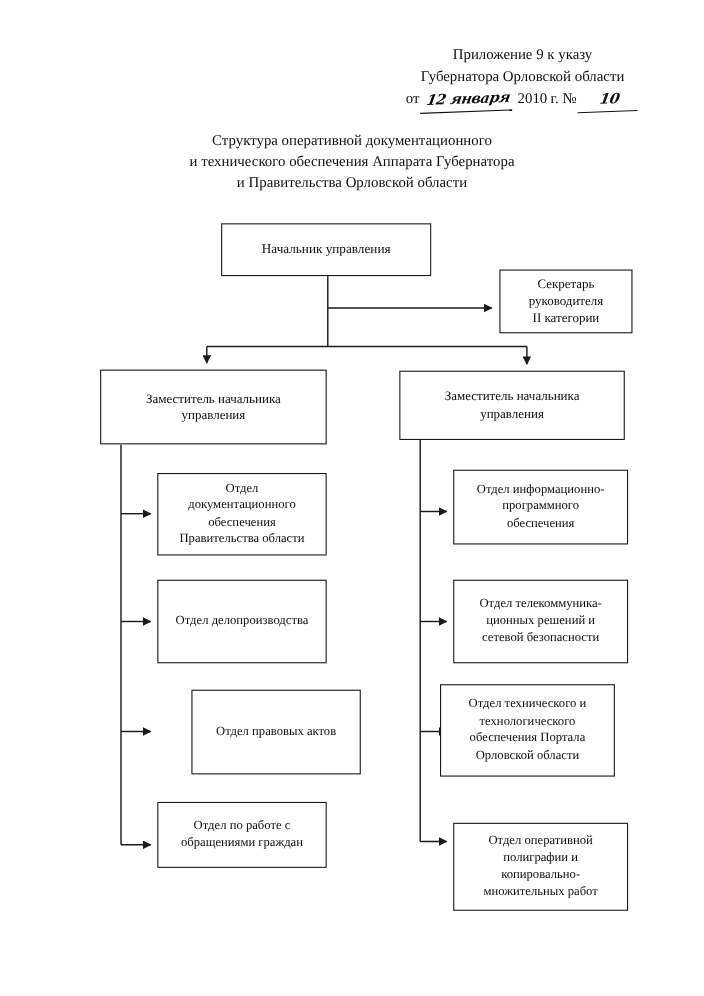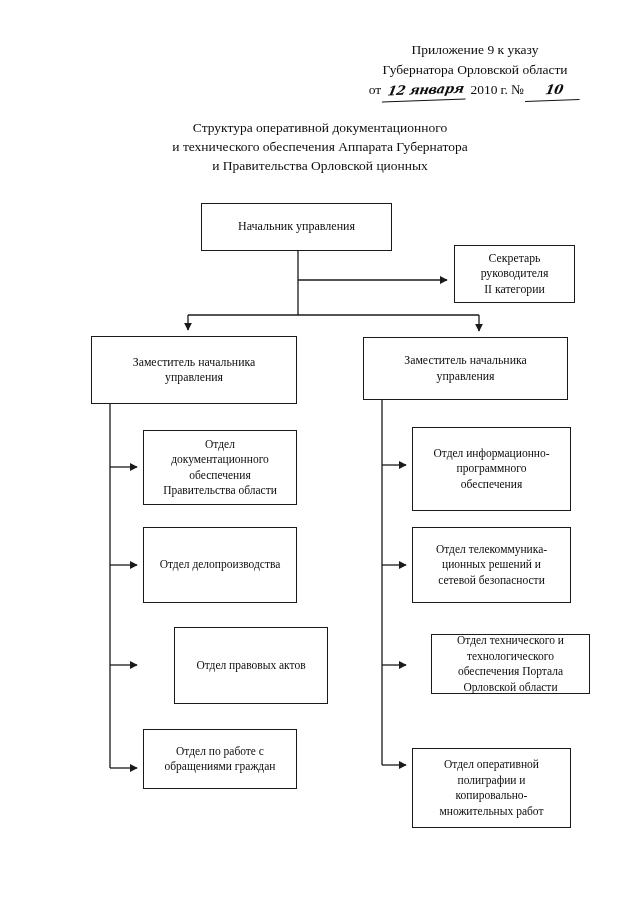--- a/index.html
+++ b/index.html
@@ -106,21 +106,21 @@
     <span class="handwritten hw-date">12 января</span>
     <span>2010</span>
     <span>г. №</span>
     <span class="handwritten hw-num">10</span>
   </div>
 </div>
 
 <div id="doc-title">
   <div>Структура оперативной документационного</div>
   <div>и технического обеспечения Аппарата Губернатора</div>
-  <div>и Правительства Орловской ционных</div>
+  <div>и Правительства Орловской области</div>
 </div>
 
 <div id="org-chart">
 
   <svg id="connectors" viewBox="0 0 640 905" xmlns="http://www.w3.org/2000/svg">
     <defs>
       <marker id="arrow" viewBox="0 0 10 10" refX="9" refY="5" markerWidth="6" markerHeight="6" orient="auto-start-reverse">
         <path d="M 0 0 L 10 5 L 0 10 z" fill="#1a1a1a"></path>
       </marker>
     </defs>
@@ -183,33 +183,33 @@
 
   <div class="node" style="left:143px; top:627px; width:154px; height:77px;margin-left:31px;">
     <span class="node-inner">Отдел правовых актов</span>
   </div>
 
   <div class="node" style="left:143px; top:729px; width:154px; height:60px;justify-content:flex-end;">
     <span class="node-inner">Отдел по работе с
 обращениями граждан</span>
   </div>
 
-  <div class="node" style="left:412px; top:427px; width:159px; height:84px;">
+  <div class="node" style="left:412px; top:427px; width:159px; height:68px;">
     <span class="node-inner">Отдел информационно-
 программного
 обеспечения</span>
   </div>
 
   <div class="node" style="left:412px; top:527px; width:159px; height:76px;">
     <span class="node-inner">Отдел телекоммуника-
 ционных решений и
 сетевой безопасности</span>
   </div>
 
-  <div class="node" style="left:431px; top:622px; width:159px; height:60px;margin-top:12px;">
+  <div class="node" style="left:400px; top:622px; width:159px; height:84px;">
     <span class="node-inner">Отдел технического и
 технологического
 обеспечения Портала
 Орловской области</span>
   </div>
 
   <div class="node" style="left:412px; top:748px; width:159px; height:80px;">
     <span class="node-inner">Отдел оперативной
 полиграфии и
 копировально-

